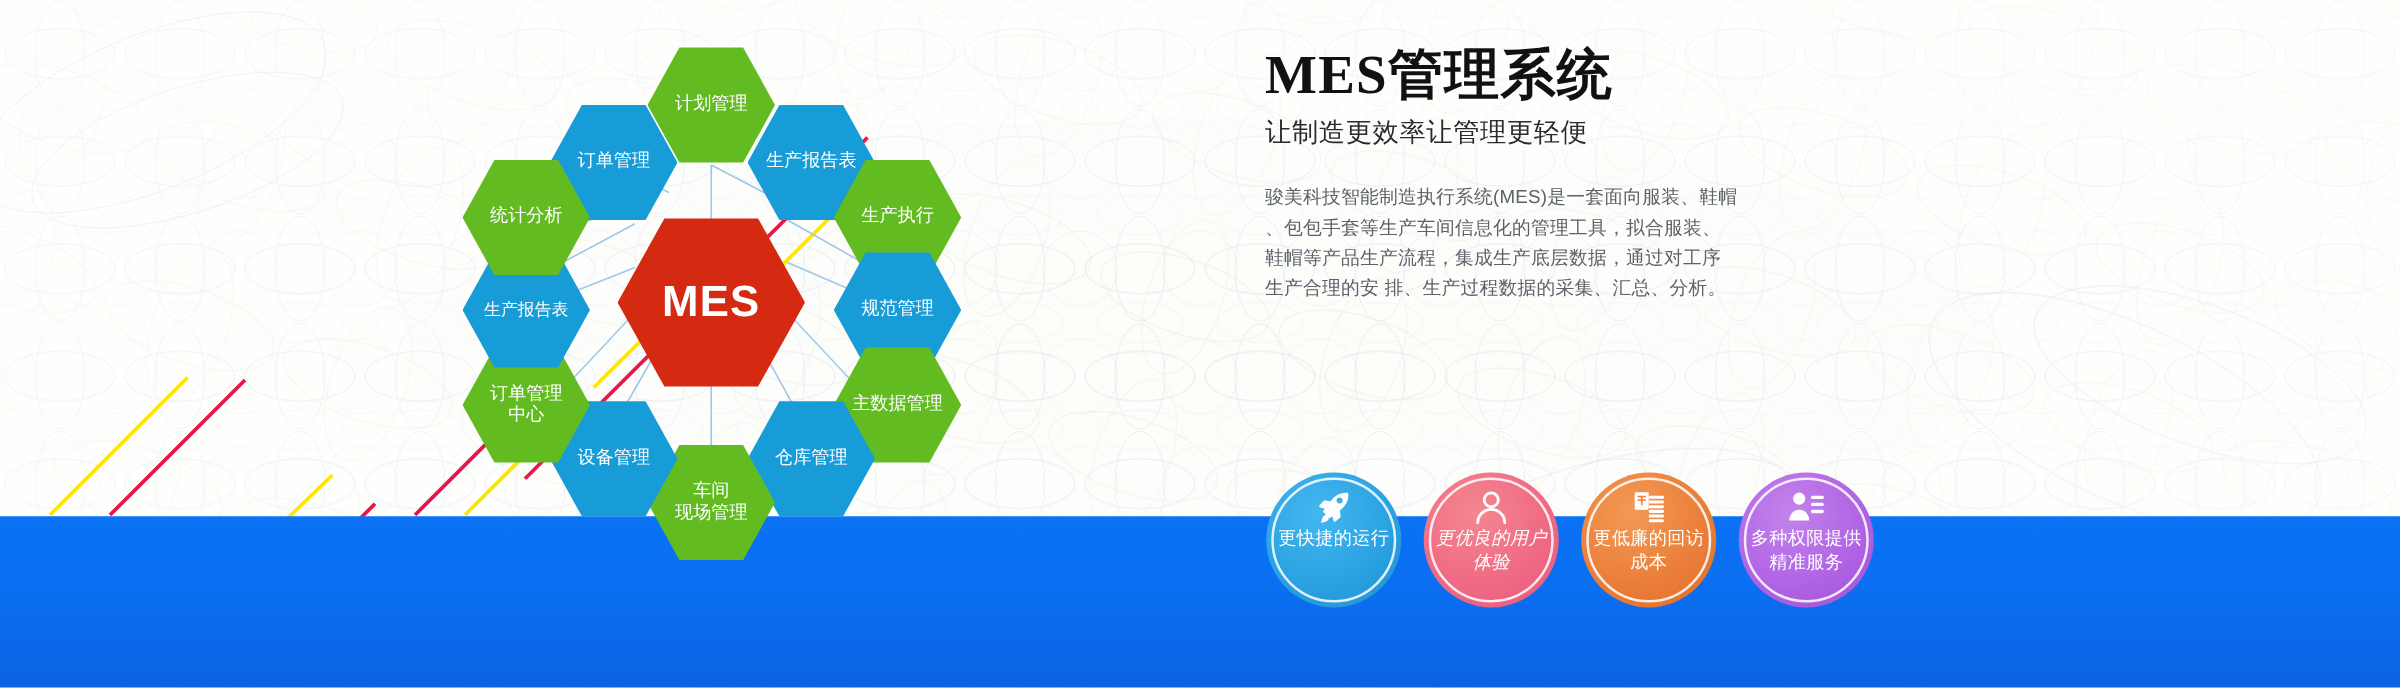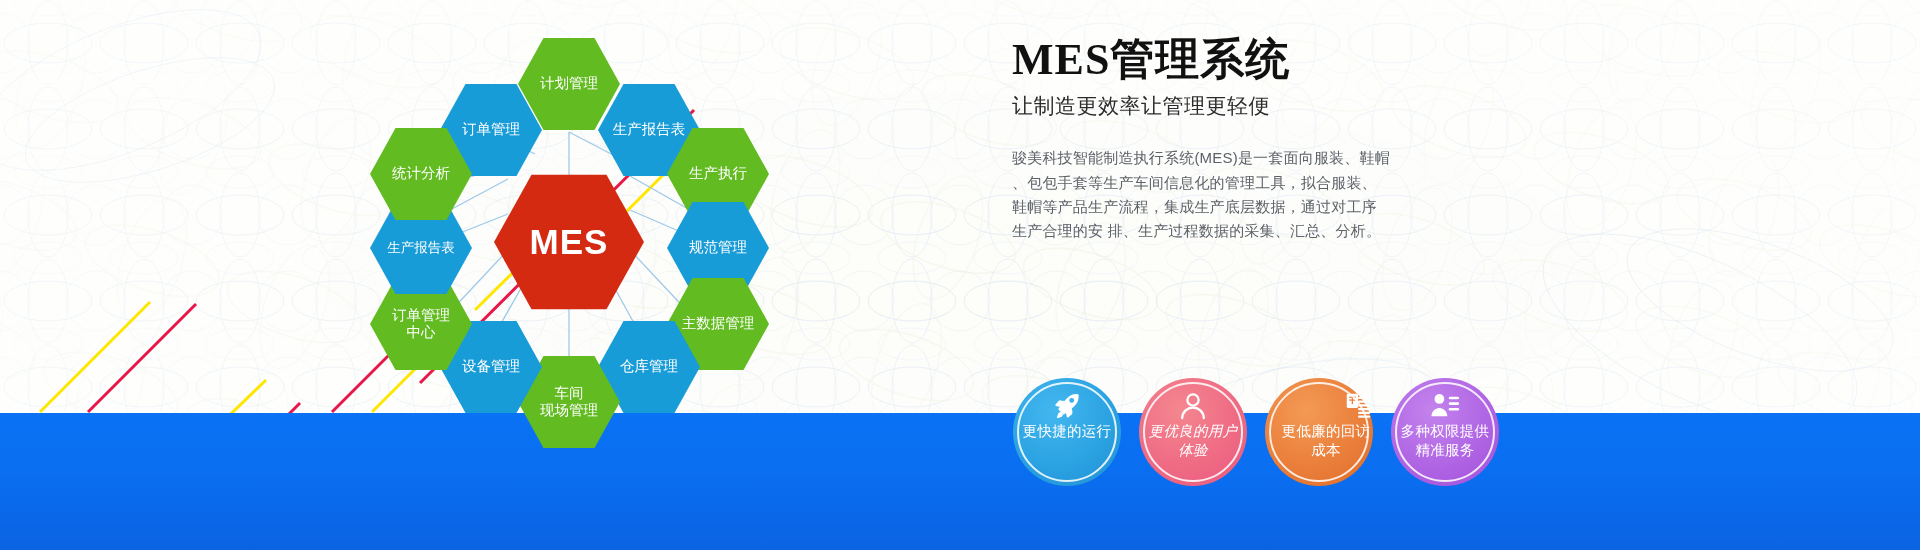--- a/index.html
+++ b/index.html
@@ -62,21 +62,21 @@
     content:"";position:absolute;inset:4px;border-radius:50%;
     border:2px solid rgba(255,255,255,.85);pointer-events:none;
   }
   .badge .bicon{height:30px;display:flex;align-items:center;justify-content:center;margin-bottom:1px;}
   .badge .btext{
     font-size:14.5px;line-height:1.3;text-align:center;width:94px;
     position:relative;z-index:2;letter-spacing:.3px;
   }
   .badge.b1{background:radial-gradient(circle at 38% 30%,#43b7ef 0%,#2ba2e2 55%,#1f8fd4 100%);font-family:Liberation Serif, serif;}
   .badge.b2{background:radial-gradient(circle at 38% 30%,#f4878f 0%,#ef6b84 55%,#e8577f 100%);font-style:italic;}
-  .badge.b3{background:radial-gradient(circle at 38% 30%,#f39a55 0%,#ea7f3b 55%,#dd6b27 100%);align-items:flex-end;}
+  .badge.b3{background:radial-gradient(circle at 38% 30%,#f39a55 0%,#ea7f3b 55%,#dd6b27 100%);}
   .badge.b4{background:radial-gradient(circle at 38% 30%,#c383ec 0%,#b065e4 55%,#a14ed9 100%);}
 </style>
 </head>
 <body>
 
 <div id="banner">
 
   <svg class="bg-texture" width="1920" height="550" viewBox="0 0 1920 550" preserveAspectRatio="none">
     <defs>
       <pattern id="guil" width="96" height="86" patternUnits="userSpaceOnUse">

